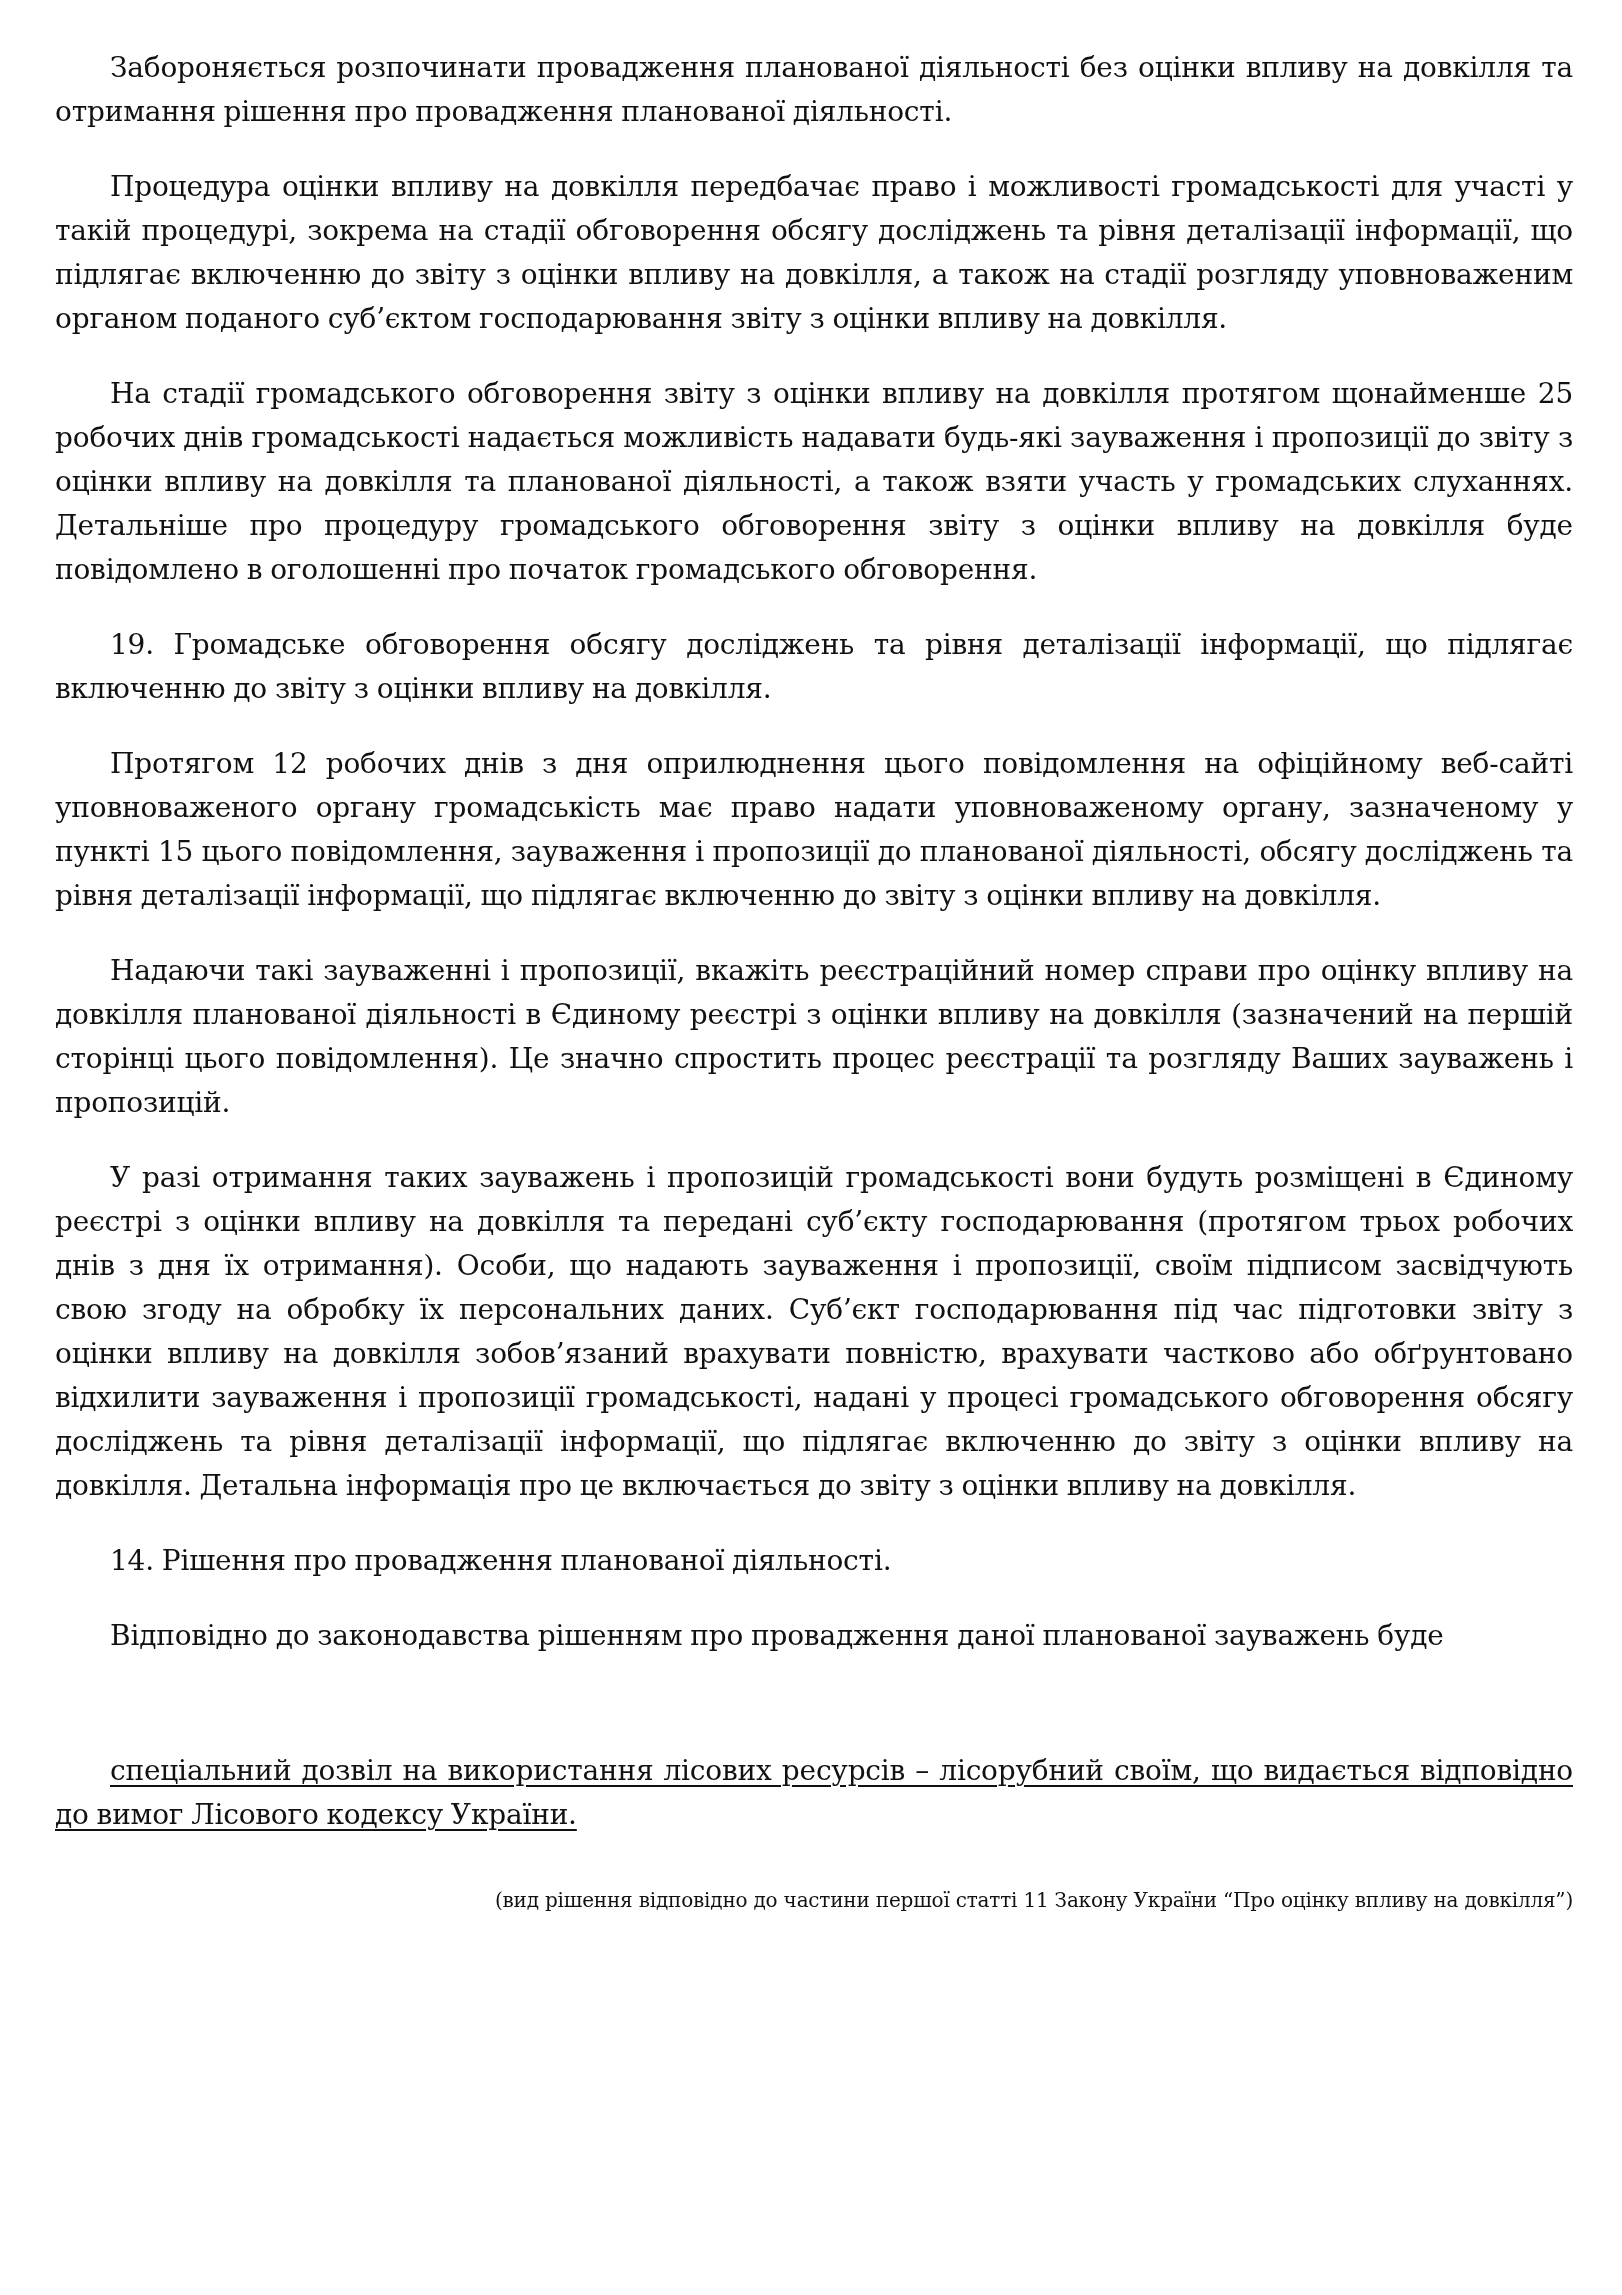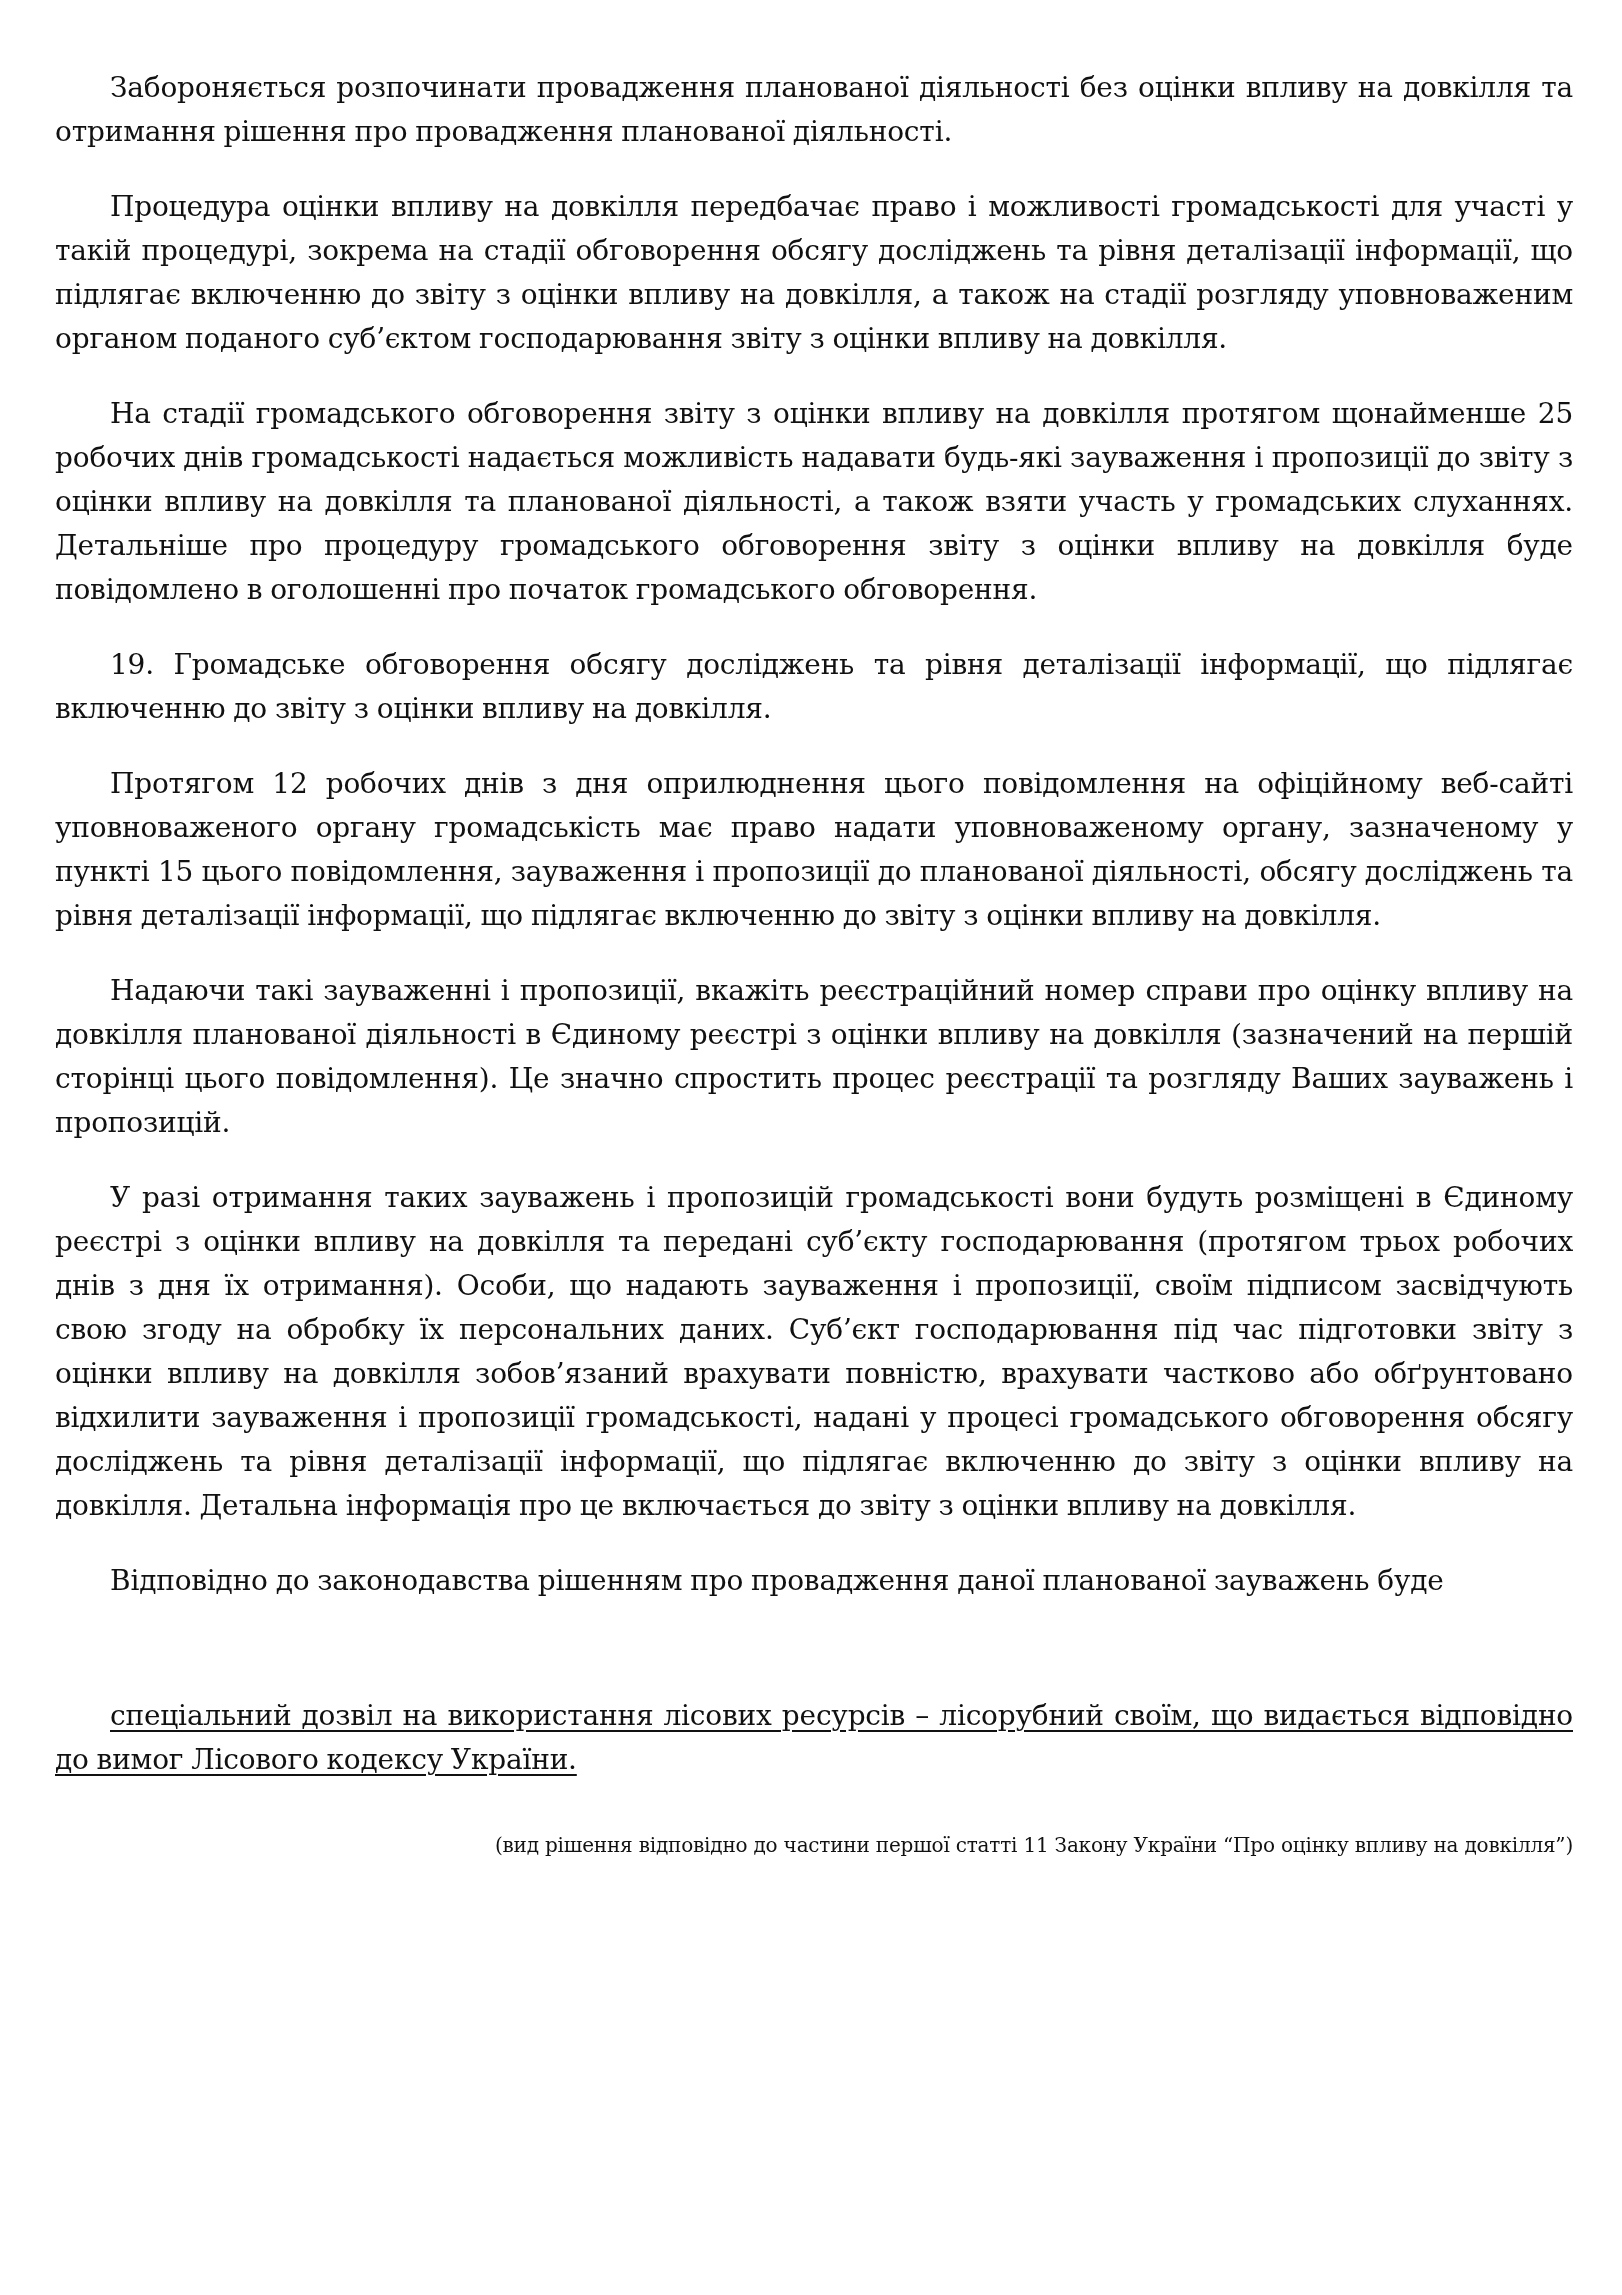--- a/index.html
+++ b/index.html
@@ -11,21 +11,21 @@
       width: 1622px;
       height: 2295px;
       position: relative;
       overflow: hidden;
       color: #111111;
       font-family: "DejaVu Serif", serif;
     }
     .page {
       position: absolute;
       left: 55px;
-      top: 66px;
+      top: 46px;
       width: 1518px;
     }
     .para {
       font-size: 28px;
       line-height: 44px;
       text-align: justify;
       text-indent: 55px;
       margin: 0 0 31px 0;
       letter-spacing: -0.2px;
       word-spacing: -0.8px;
@@ -55,17 +55,18 @@
 <body>
 
 <div class="page">
   <p class="para">Забороняється розпочинати провадження планованої діяльності без оцінки впливу на довкілля та отримання рішення про провадження планованої діяльності.</p>
   <p class="para">Процедура оцінки впливу на довкілля передбачає право і можливості громадськості для участі у такій процедурі, зокрема на стадії обговорення обсягу досліджень та рівня деталізації інформації, що підлягає включенню до звіту з оцінки впливу на довкілля, а також на стадії розгляду уповноваженим органом поданого суб’єктом господарювання звіту з оцінки впливу на довкілля.</p>
   <p class="para">На стадії громадського обговорення звіту з оцінки впливу на довкілля протягом щонайменше 25 робочих днів громадськості надається можливість надавати будь-які зауваження і пропозиції до звіту з оцінки впливу на довкілля та планованої діяльності, а також взяти участь у громадських слуханнях. Детальніше про процедуру громадського обговорення звіту з оцінки впливу на довкілля буде повідомлено в оголошенні про початок громадського обговорення.</p>
   <p class="para heading">19. Громадське обговорення обсягу досліджень та рівня деталізації інформації, що підлягає включенню до звіту з оцінки впливу на довкілля.</p>
   <p class="para">Протягом 12 робочих днів з дня оприлюднення цього повідомлення на офіційному веб-сайті уповноваженого органу громадськість має право надати уповноваженому органу, зазначеному у пункті 15 цього повідомлення, зауваження і пропозиції до планованої діяльності, обсягу досліджень та рівня деталізації інформації, що підлягає включенню до звіту з оцінки впливу на довкілля.</p>
   <p class="para">Надаючи такі зауваженні і пропозиції, вкажіть реєстраційний номер справи про оцінку впливу на довкілля планованої діяльності в Єдиному реєстрі з оцінки впливу на довкілля (зазначений на першій сторінці цього повідомлення). Це значно спростить процес реєстрації та розгляду Ваших зауважень і пропозицій.</p>
   <p class="para">У разі отримання таких зауважень і пропозицій громадськості вони будуть розміщені в Єдиному реєстрі з оцінки впливу на довкілля та передані суб’єкту господарювання (протягом трьох робочих днів з дня їх отримання). Особи, що надають зауваження і пропозиції, своїм підписом засвідчують свою згоду на обробку їх персональних даних. Суб’єкт господарювання під час підготовки звіту з оцінки впливу на довкілля зобов’язаний врахувати повністю, врахувати частково або обґрунтовано відхилити зауваження і пропозиції громадськості, надані у процесі громадського обговорення обсягу досліджень та рівня деталізації інформації, що підлягає включенню до звіту з оцінки впливу на довкілля. Детальна інформація про це включається до звіту з оцінки впливу на довкілля.</p>
+  <p class="para heading">14. Рішення про провадження планованої діяльності.</p>
   <p class="para decision-intro">Відповідно до законодавства рішенням про провадження даної планованої зауважень буде</p>
   <p class="para decision-type">спеціальний дозвіл на використання лісових ресурсів – лісорубний своїм, що видається відповідно до вимог Лісового кодексу України.</p>
   <p class="footnote">(вид рішення відповідно до частини першої статті 11 Закону України “Про оцінку впливу на довкілля”)</p>
 </div>
 
 
 </body></html>

